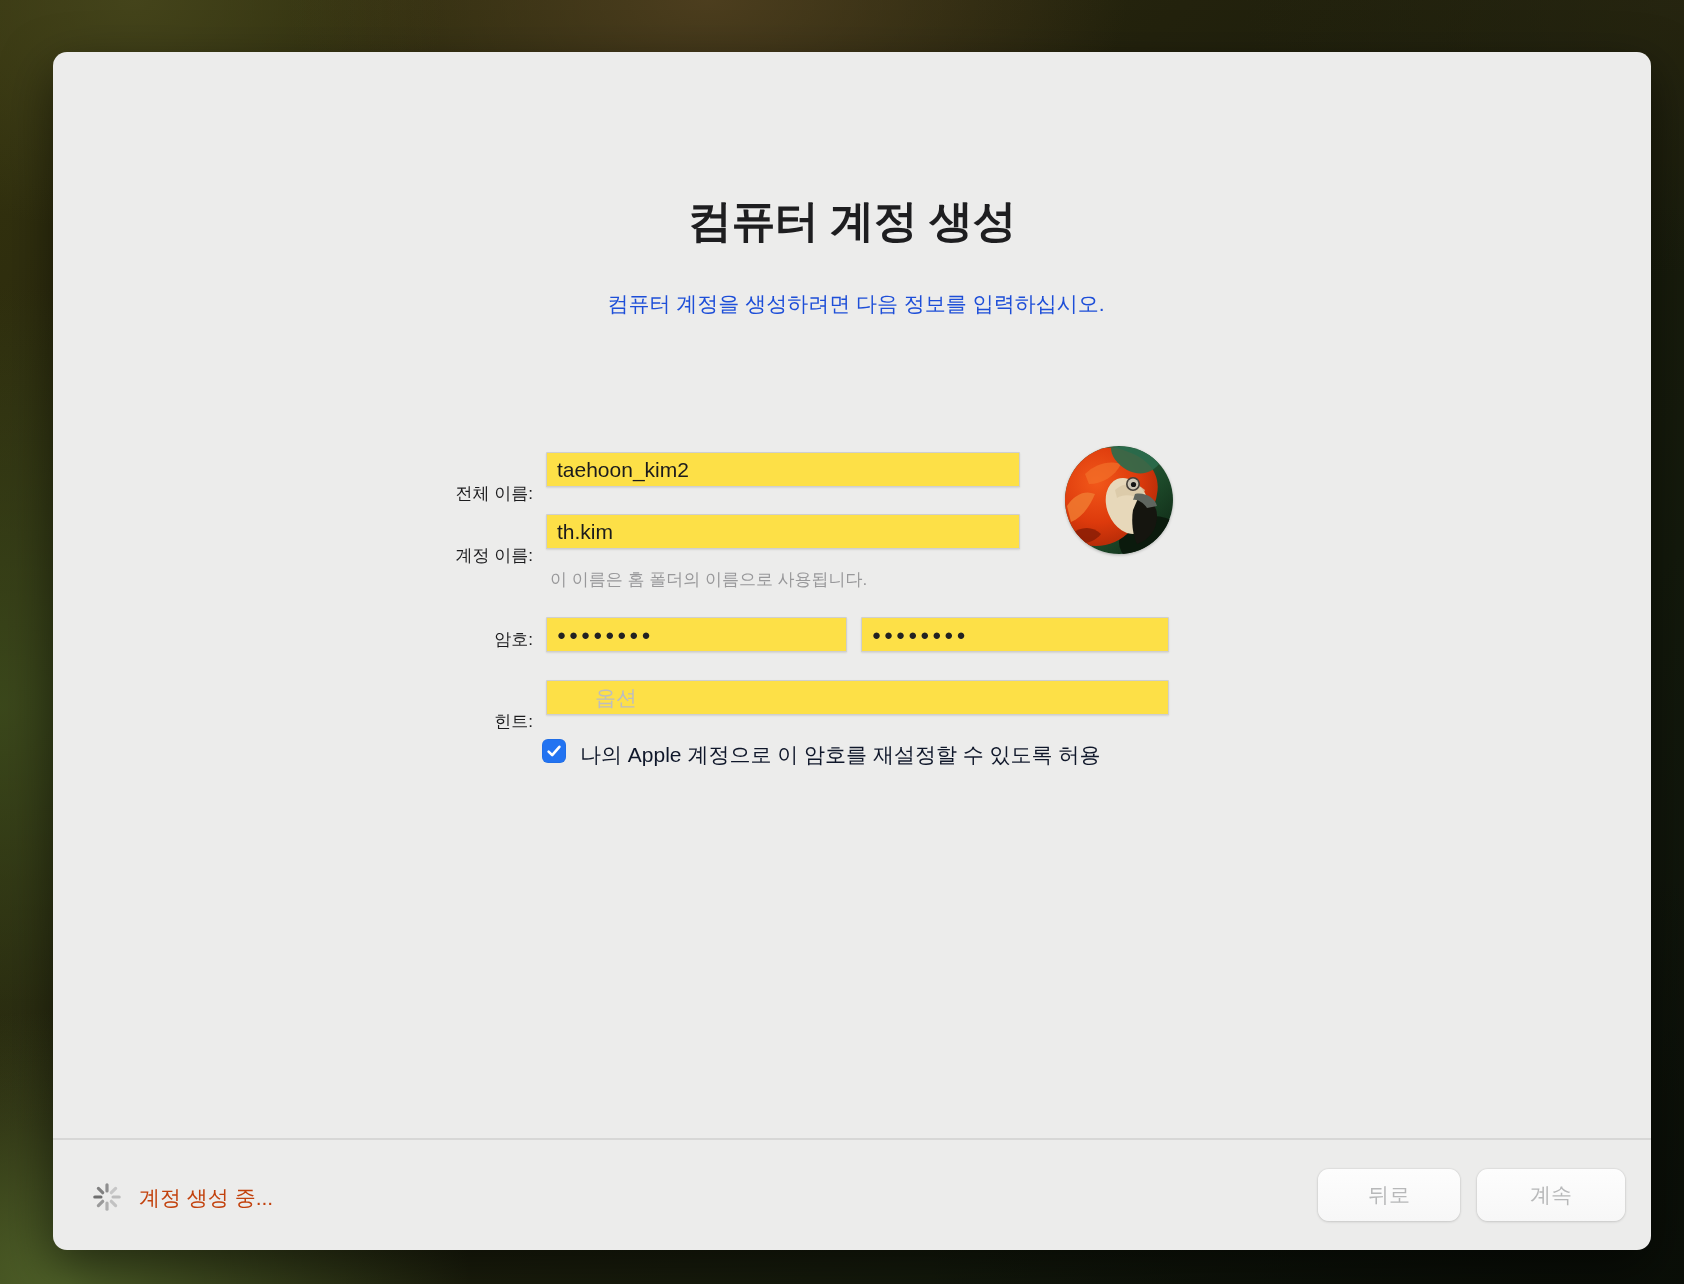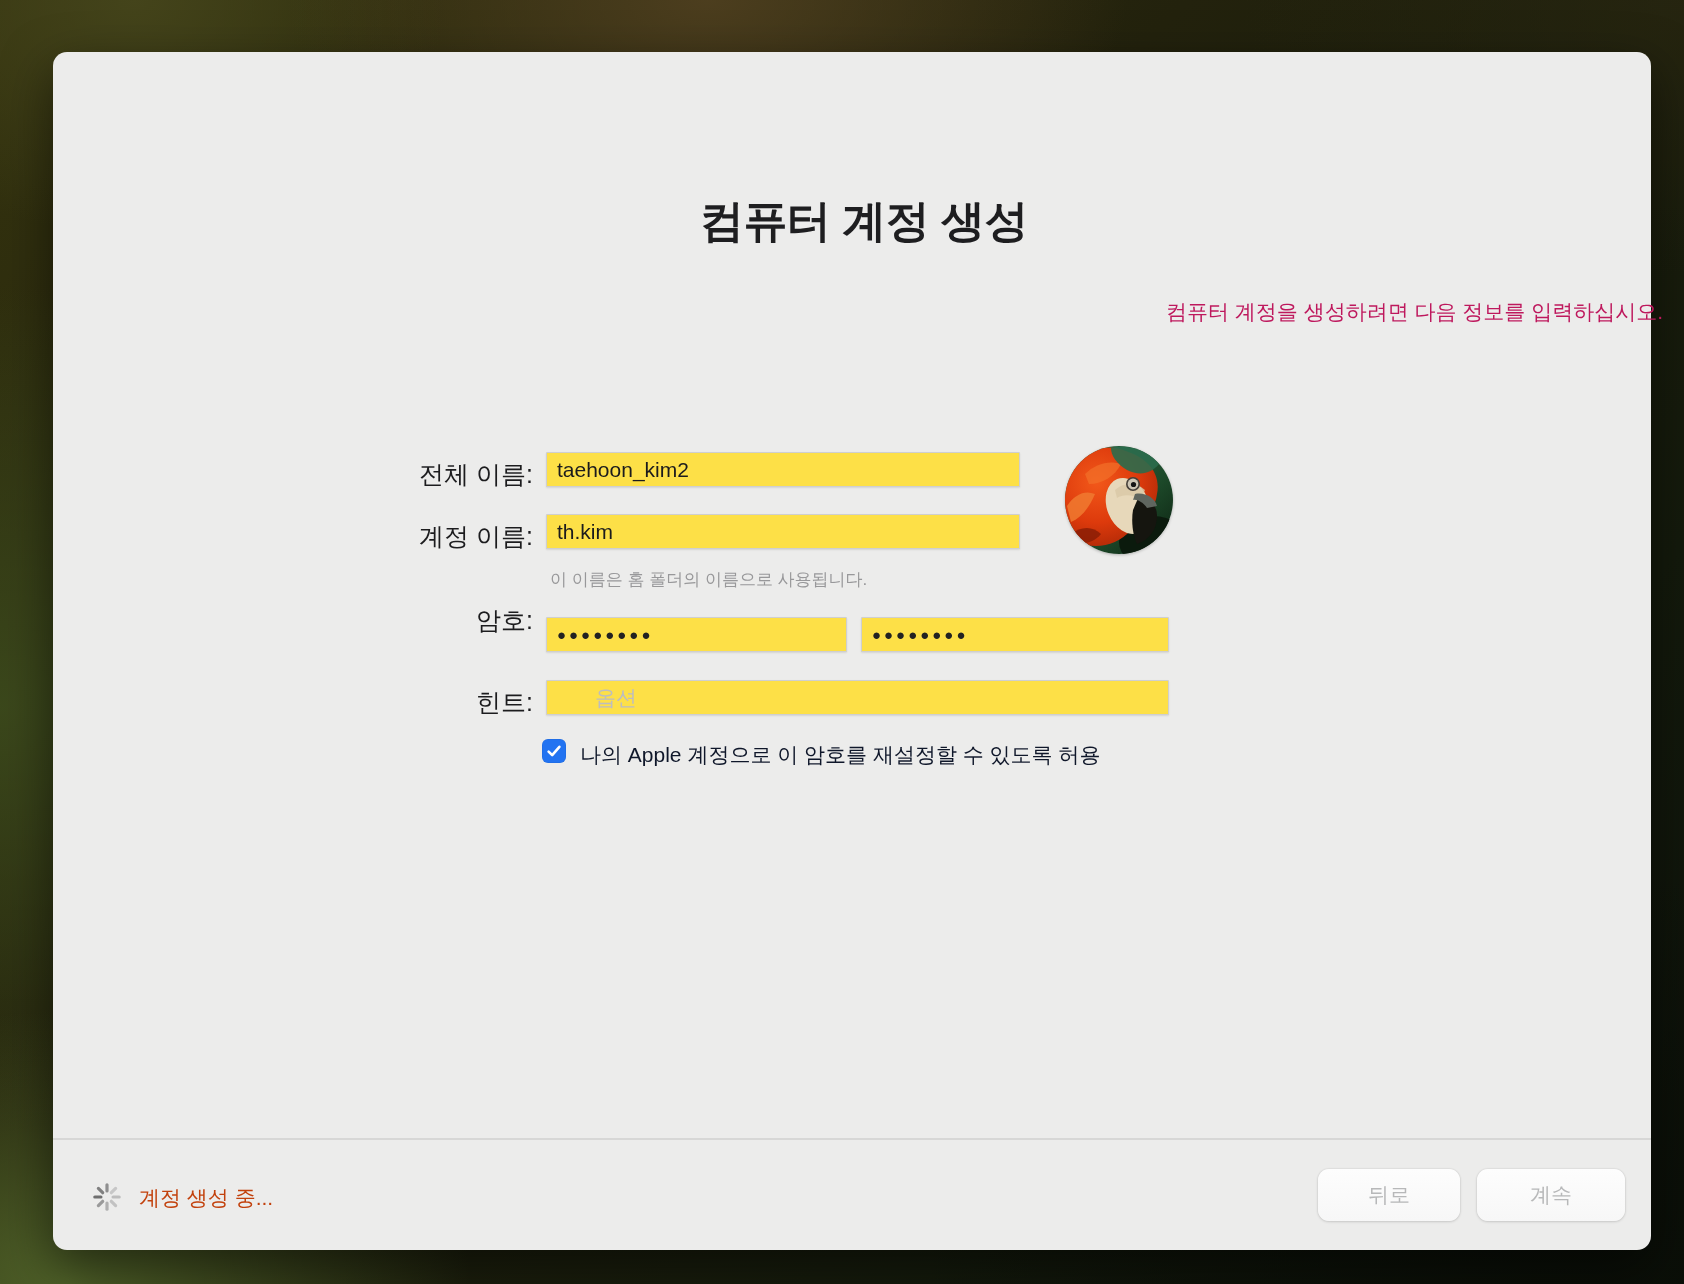--- a/index.html
+++ b/index.html
@@ -20,29 +20,29 @@
       radial-gradient(ellipse 900px 600px at 92% 100%, rgba(10,14,7,.95) 0%, rgba(10,14,7,0) 70%),
       linear-gradient(135deg,#34330f 0%,#23220d 40%,#141a0c 75%,#0c110a 100%);
   }
   .window{
     position:absolute;left:53px;top:52px;width:1598px;height:1198px;
     background:#ececeb;border-radius:14px;
     box-shadow:0 18px 50px rgba(0,0,0,.5);
   }
   .title{
     position:absolute;top:140px;left:0;width:100%;text-align:center;
-    font-size:44px;font-weight:700;color:#1e1e20;letter-spacing:-.5px;margin:0;padding-left:12px;
+    font-size:44px;font-weight:700;color:#1e1e20;letter-spacing:-.5px;margin:0;
   }
   .subtitle{
-    position:absolute;top:234px;left:0;width:100%;text-align:right;
-    font-size:21px;color:#be185d;margin:12px;
+    position:absolute;top:234px;left:0;width:100%;text-align:center;
+    font-size:21px;color:#1d4ed8;margin:4px;
   }
   .field-label{
     position:absolute;right:1118px;white-space:nowrap;
-    font-size:25px;color:#1c1c1e;text-align:right;
+    font-size:17px;color:#1c1c1e;text-align:right;margin-top:24px;
   }
   .tfield{
     position:absolute;box-sizing:border-box;height:35px;
     background:#fde047;border:1px solid #cfcfcf;border-radius:1px;
     box-shadow:0 1px 2px rgba(0,0,0,.10);
     font-family:"Liberation Sans","DejaVu Sans",sans-serif;
     font-size:21px;color:#1b1b1d;padding:0 10px;outline:none;
   }
   .tfield::placeholder{color:#bdbdbf;}
   .pwfield{font-size:15px;letter-spacing:3px;font-weight:700;color:#222;}

